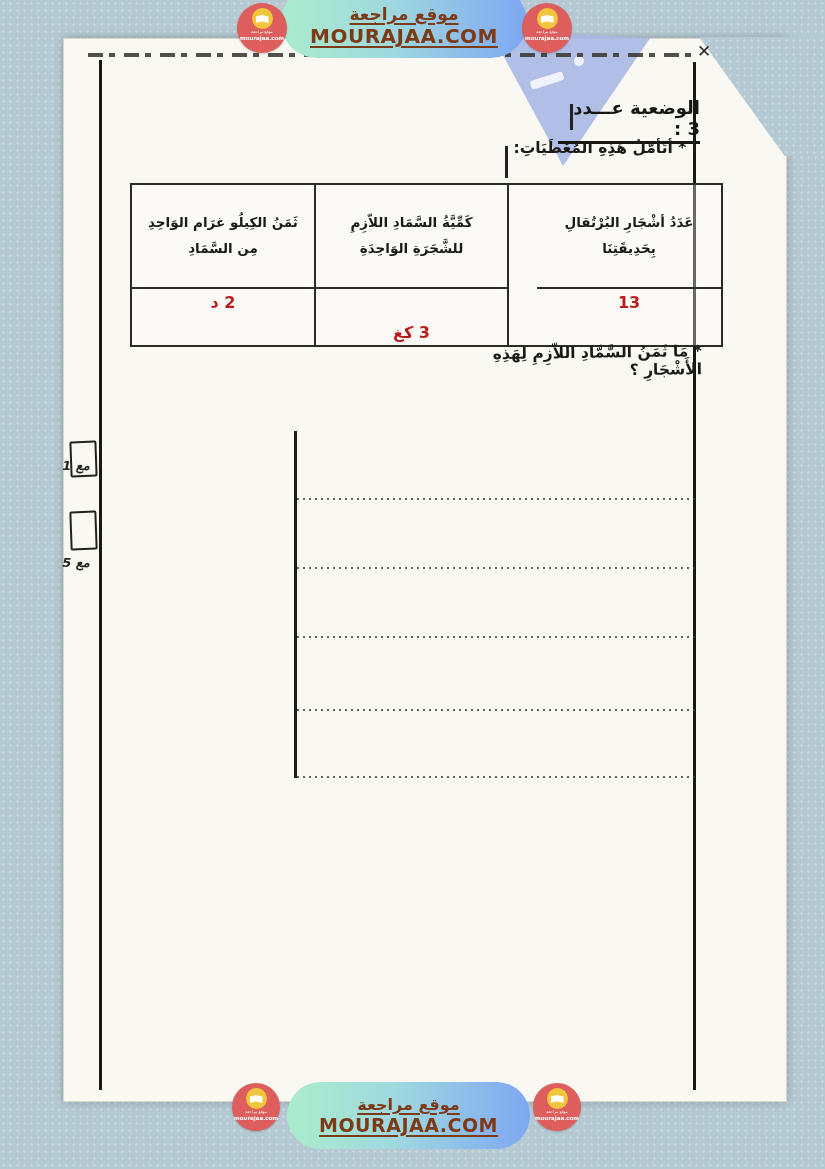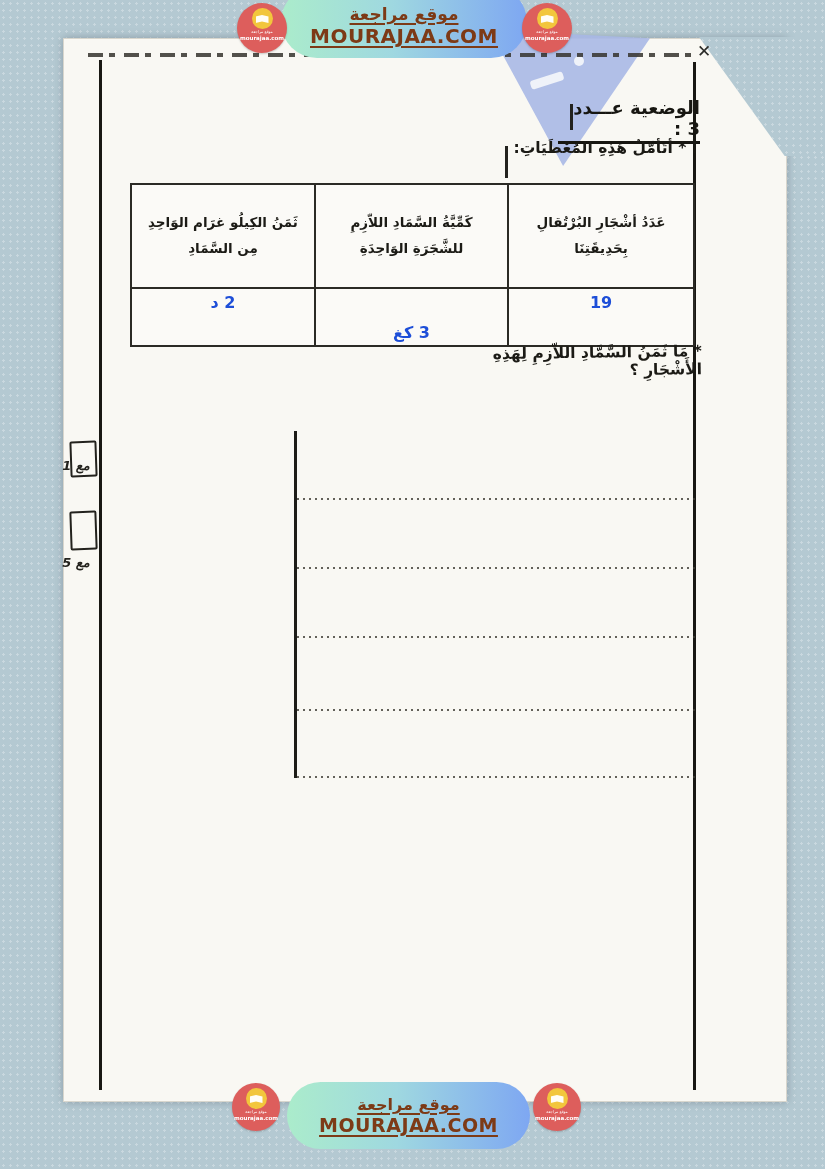--- a/index.html
+++ b/index.html
@@ -61,32 +61,32 @@
     direction:rtl;text-align:right;
     font-size:15.5px;font-weight:bold;color:#1b1a15;
   }
   .data-table{
     position:absolute;left:130px;top:183px;z-index:2;
     display:flex;direction:rtl;
     border:2px solid #2b2a25;background:rgba(255,255,255,.35);
   }
   .data-table .col{display:flex;flex-direction:column;}
   .data-table .col + .col{border-left:none;border-right:2px solid #2b2a25;}
-  .data-table .c0{width:184px;}
+  .data-table .c0{width:184px;margin-left:28px;}
   .data-table .c1{width:191px;gap:30px;}
   .data-table .c2{width:182px;}
   .data-table .th{
     height:104px;display:flex;align-items:center;justify-content:center;
     padding:4px 10px;box-sizing:border-box;text-align:center;
     font-size:13.5px;font-weight:bold;color:#1c1b16;line-height:1.9;
     border-bottom:2px solid #2b2a25;
   }
   .data-table .td{
     height:26px;display:flex;align-items:center;justify-content:center;
-    font-size:16px;font-weight:bold;color:#1d4ed8;
+    font-size:16px;font-weight:bold;color:#b91c1c;
   }
   .doc-question{
     position:absolute;left:430px;top:344px;width:272px;z-index:4;
     direction:rtl;text-align:right;
     font-size:15.5px;font-weight:bold;color:#1b1a15;
     transform:rotate(-0.8deg);
   }
   .answer-vline{position:absolute;left:294px;top:431px;width:3px;height:347px;background:#1d1c17;z-index:2;}
   .dotline{
     position:absolute;left:297px;width:398px;height:2px;z-index:2;opacity:.8;
@@ -165,21 +165,21 @@
 <div class="tick t2"></div>
 
 <div class="close-x">✕</div>
 
 <div class="doc-title" dir="rtl">الوضعية عـــدد 3 :</div>
 <div class="doc-instruction" dir="rtl">أ * أتَأمَّلُ هَذِهِ المُعْطَيَاتِ:</div>
 
 <div class="data-table" dir="rtl">
   <div class="col c0">
     <div class="th">عَدَدُ أشْجَارِ البُرْتُقالِ بِحَدِيقَتِنَا</div>
-    <div class="td">19</div>
+    <div class="td">13</div>
   </div>
   <div class="col c1">
     <div class="th">كَمِّيَّةُ السَّمَادِ اللاّزِمِ للشَّجَرَةِ الوَاحِدَةِ</div>
     <div class="td">3 كغ</div>
   </div>
   <div class="col c2">
     <div class="th">ثَمَنُ الكِيلُو غرَام الوَاحِدِ مِن السَّمَادِ</div>
     <div class="td">2 د</div>
   </div>
 </div>

